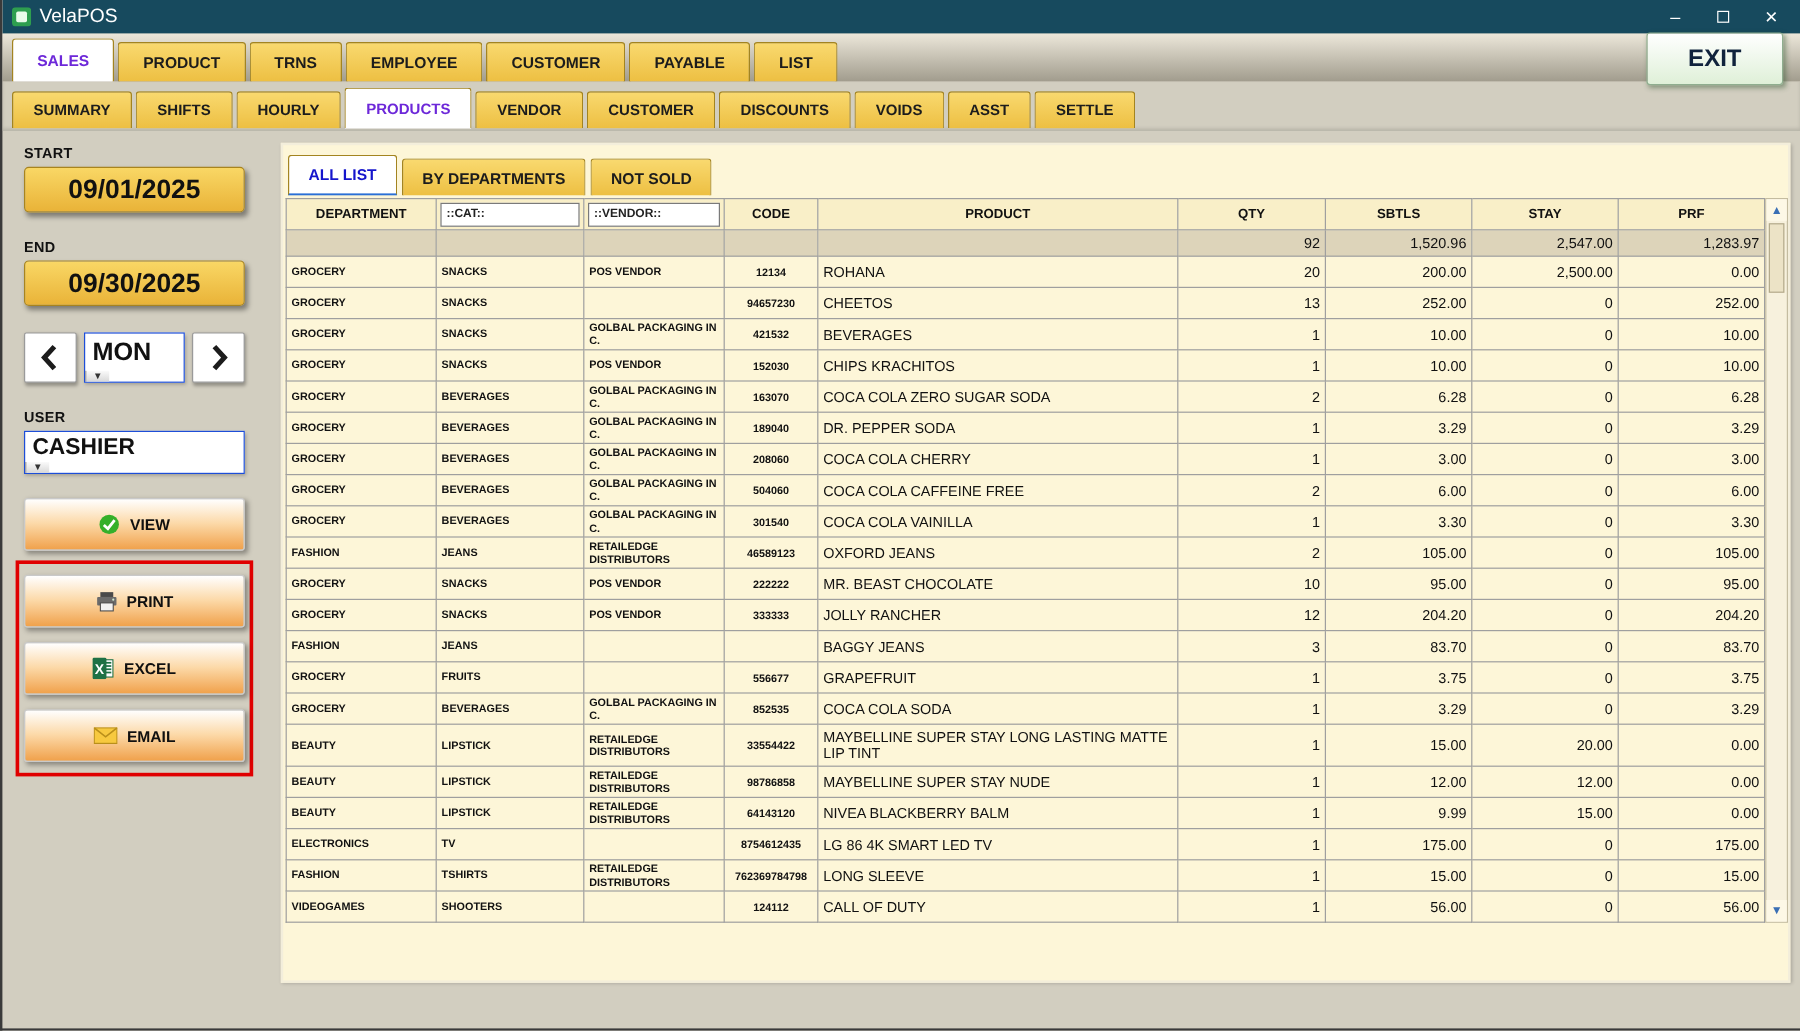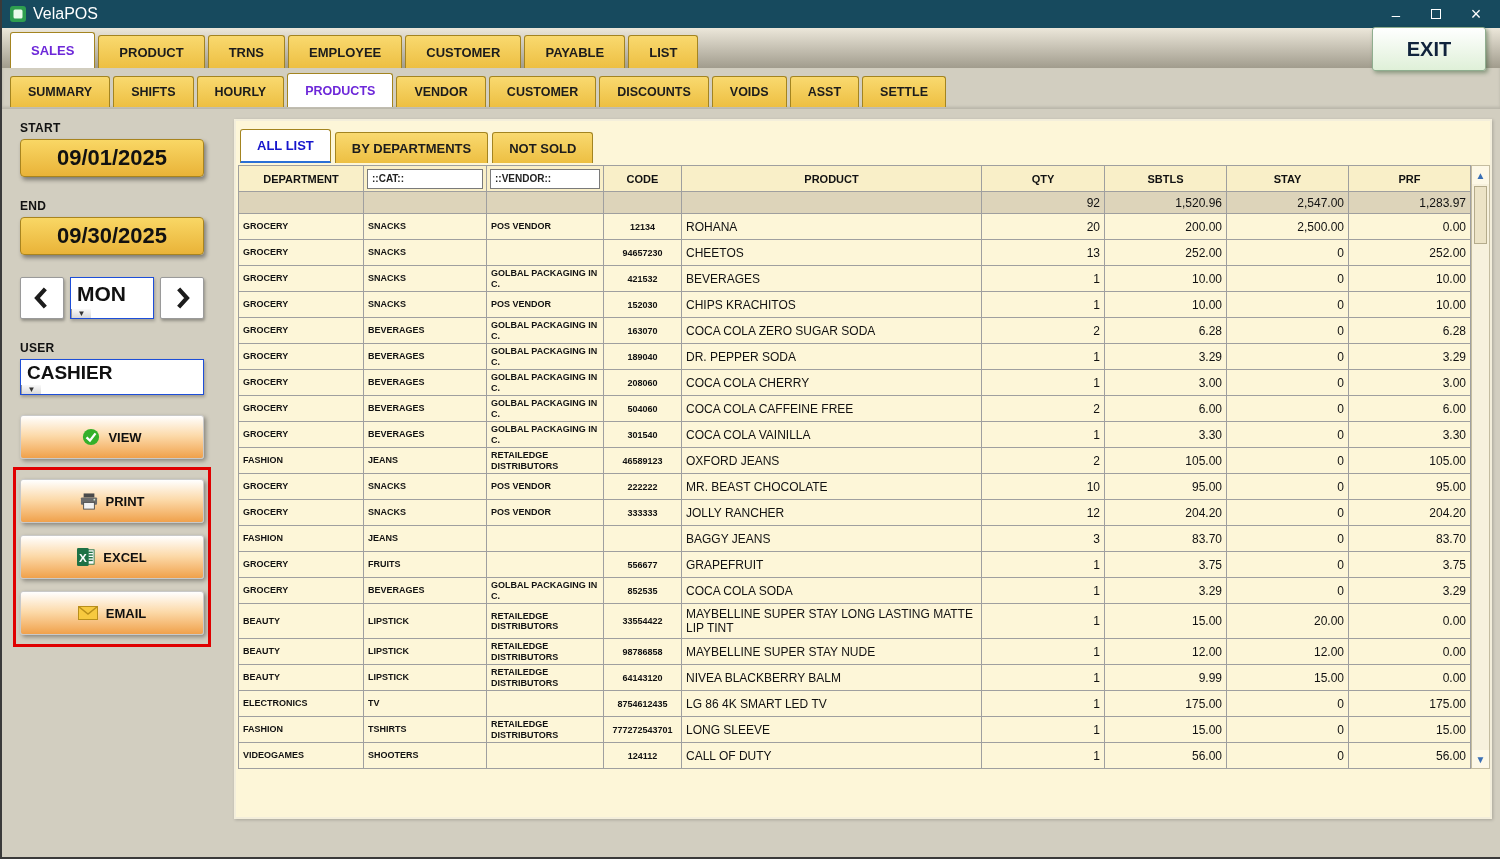--- a/index.html
+++ b/index.html
@@ -447,21 +447,21 @@
                 <td class="c-product">LG 86 4K SMART LED TV</td>
                 <td class="c-qty">1</td>
                 <td class="c-sbtls">175.00</td>
                 <td class="c-cost">0</td>
                 <td class="c-prf">175.00</td>
               </tr>
               <tr class="datarow">
                 <td class="c-department">FASHION</td>
                 <td class="c-cat">TSHIRTS</td>
                 <td class="c-vendor">RETAILEDGE DISTRIBUTORS</td>
-                <td class="c-code">777272543701</td>
+                <td class="c-code">762369784798</td>
                 <td class="c-product">LONG SLEEVE</td>
                 <td class="c-qty">1</td>
                 <td class="c-sbtls">15.00</td>
                 <td class="c-cost">0</td>
                 <td class="c-prf">15.00</td>
               </tr>
               <tr class="datarow">
                 <td class="c-department">VIDEOGAMES</td>
                 <td class="c-cat">SHOOTERS</td>
                 <td class="c-vendor"></td>

